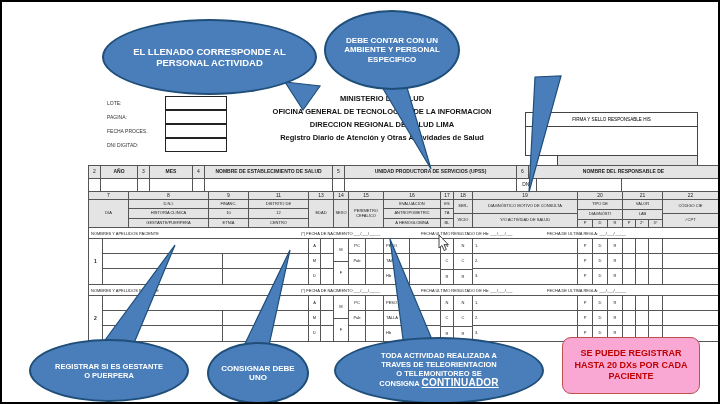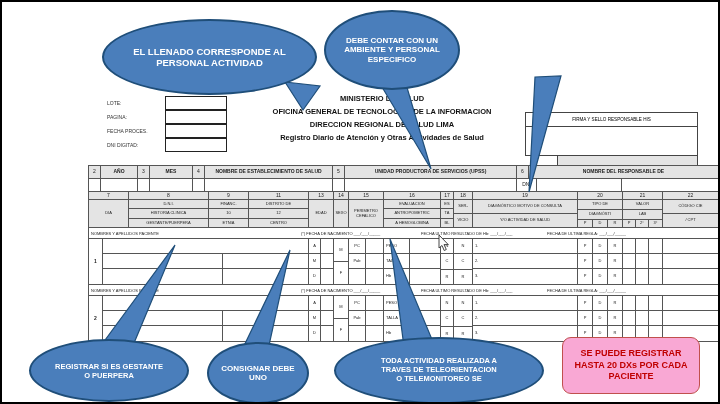--- a/index.html
+++ b/index.html
@@ -502,19 +502,20 @@
   </div>
 
   <div class="bubble bub-consignar">
     <div>CONSIGNAR DEBE UNO</div>
   </div>
 
   <div class="bubble bub-tele">
     <div>TODA ACTIVIDAD REALIZADA A</div>
     <div>TRAVES DE TELEORIENTACION</div>
     <div>O TELEMONITOREO SE</div>
+    <div><span>CONSIGNA </span><span class="hl">CONTINUADOR</span></div>
   </div>
 
   <div class="note">
     <div>SE PUEDE REGISTRAR HASTA 20 DXs POR CADA PACIENTE</div>
   </div>
 
 </div>
 
 </body></html>

